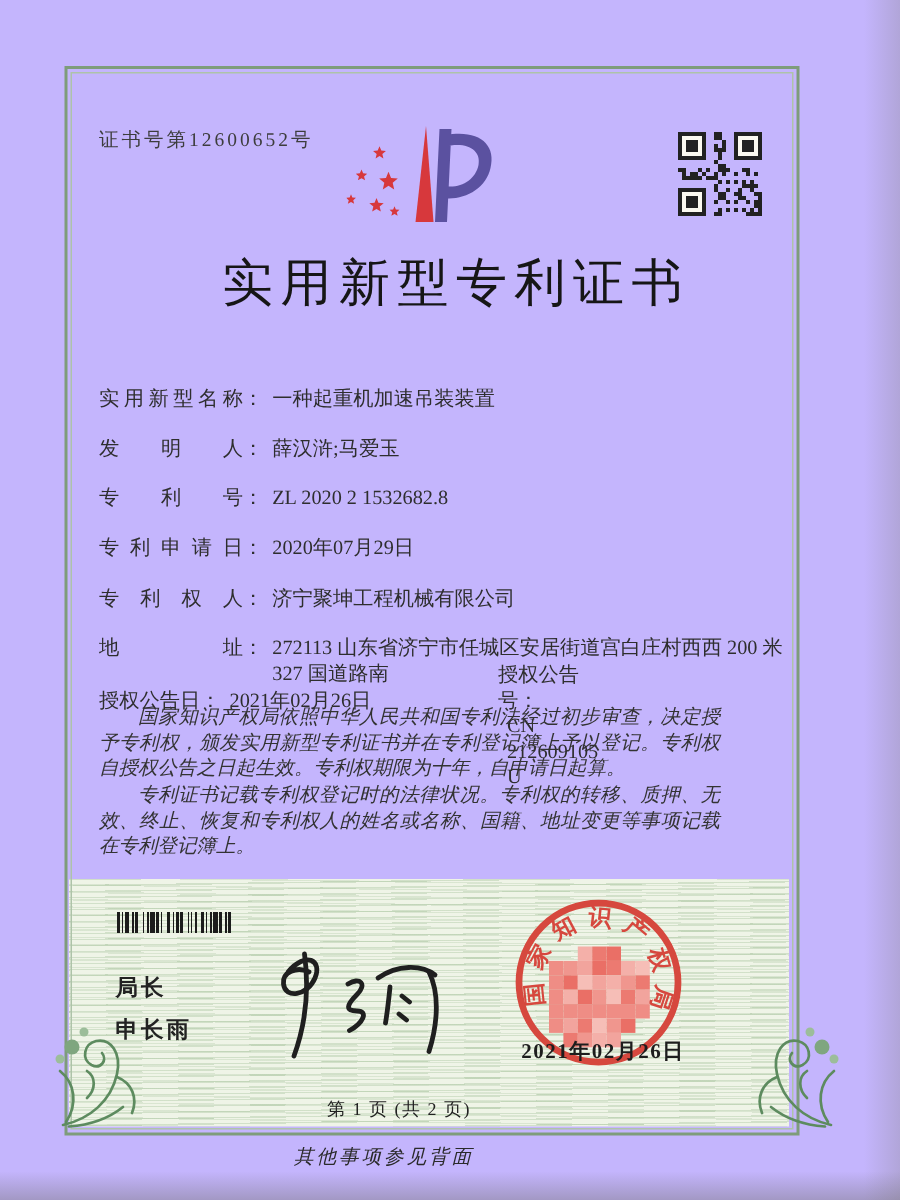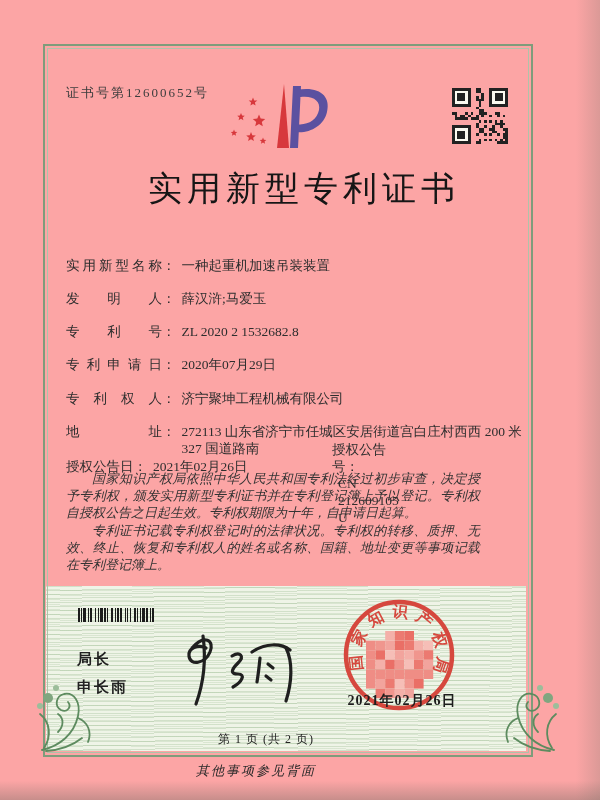--- a/index.html
+++ b/index.html
@@ -1,16 +1,16 @@
 <!DOCTYPE html>
 <html><head>
 <meta charset="utf-8">
 <style>
   html,body{margin:0;padding:0;background:#e8e6de;}
-  .stage{position:relative;width:600px;height:800px;background:#fca5a5;overflow:hidden;
+  .stage{position:relative;width:600px;height:800px;background:#c4b5fd;overflow:hidden;
          font-family:"Liberation Serif","DejaVu Serif",serif;color:#2e2e2e;}
   .stage::after{content:"";position:absolute;inset:0;pointer-events:none;
     background:linear-gradient(to right, rgba(0,0,0,0) 96%, rgba(120,118,108,.25) 100%),
                linear-gradient(to bottom, rgba(0,0,0,0) 97.6%, rgba(100,98,90,.35) 100%);}
   .frame{position:absolute;left:43px;top:44px;width:486px;height:709px;
          border:2px solid #7e9c7b;}
   .frame .inner{position:absolute;inset:2px;border:1px solid #aec3a9;}
   .band{position:absolute;left:46px;top:586px;width:480px;height:165px;
         background:
         repeating-linear-gradient(179.2deg, rgba(141,178,131,.30) 0 1px, rgba(0,0,0,0) 1px 4px),

